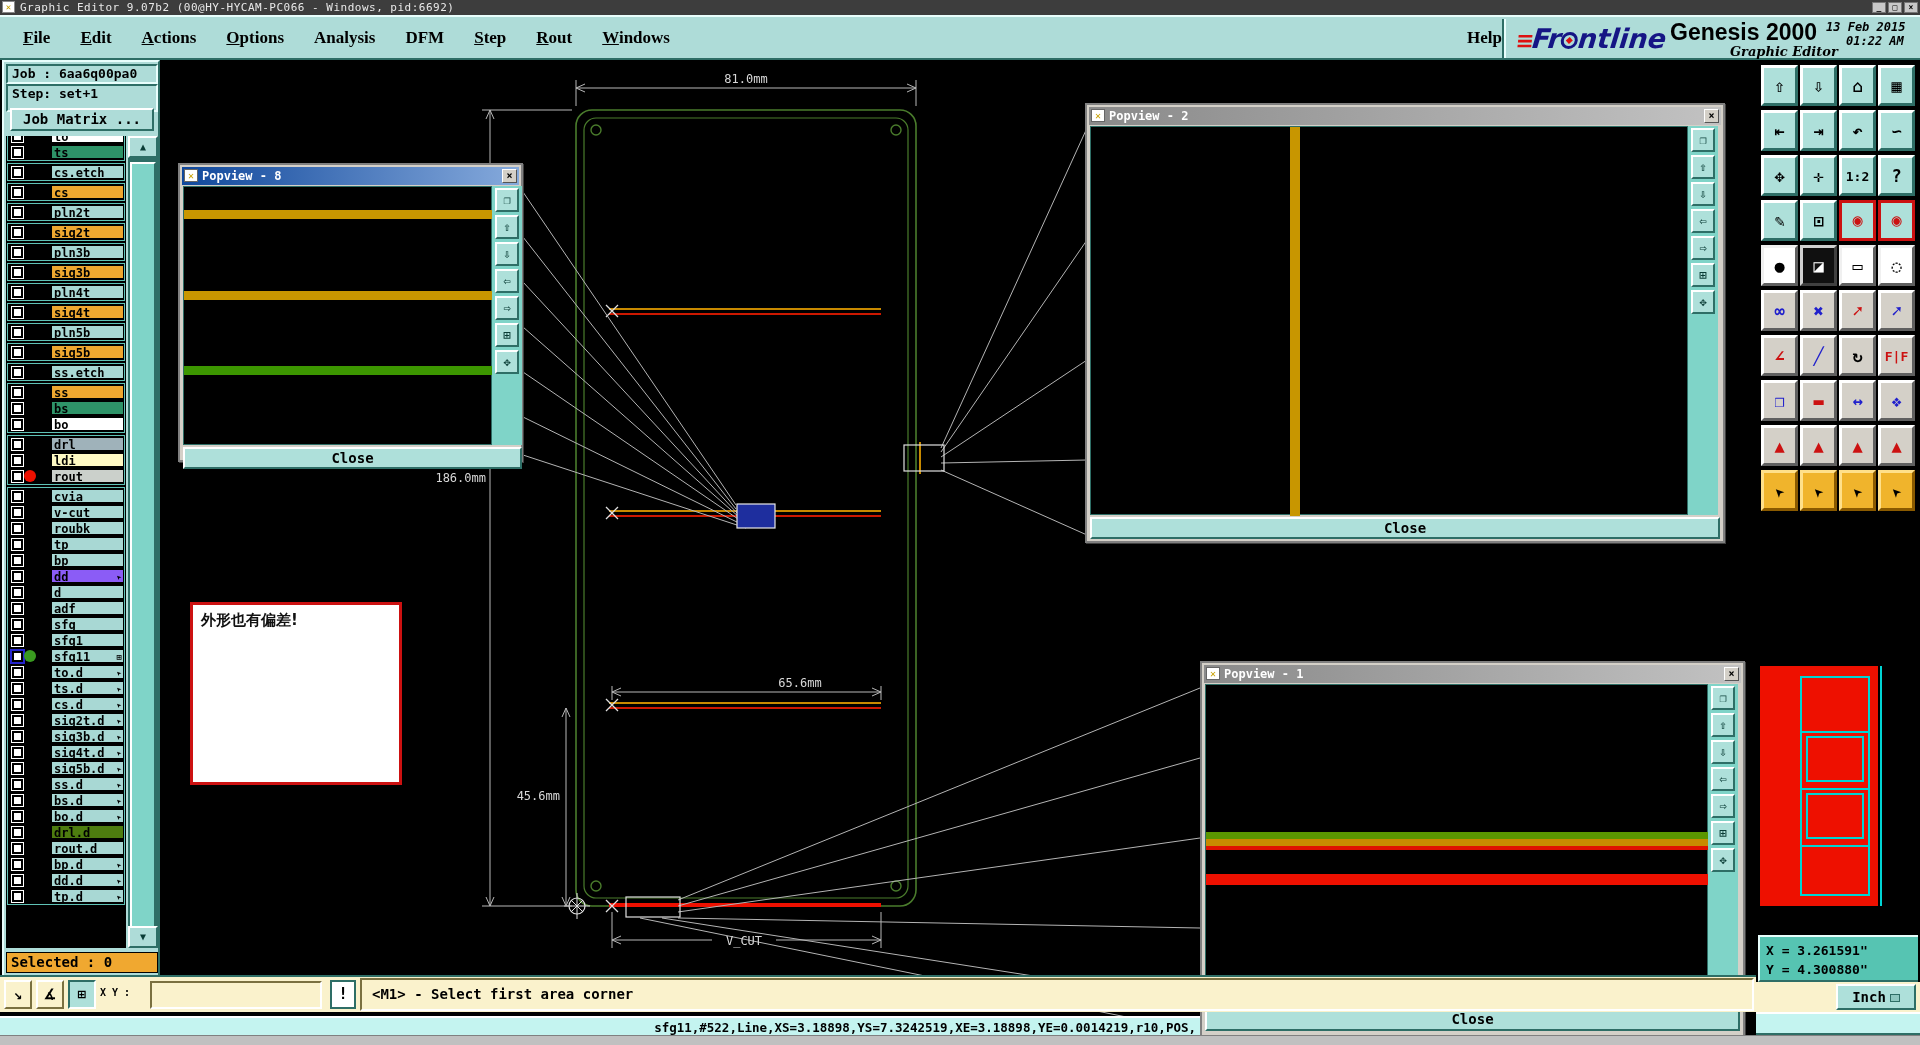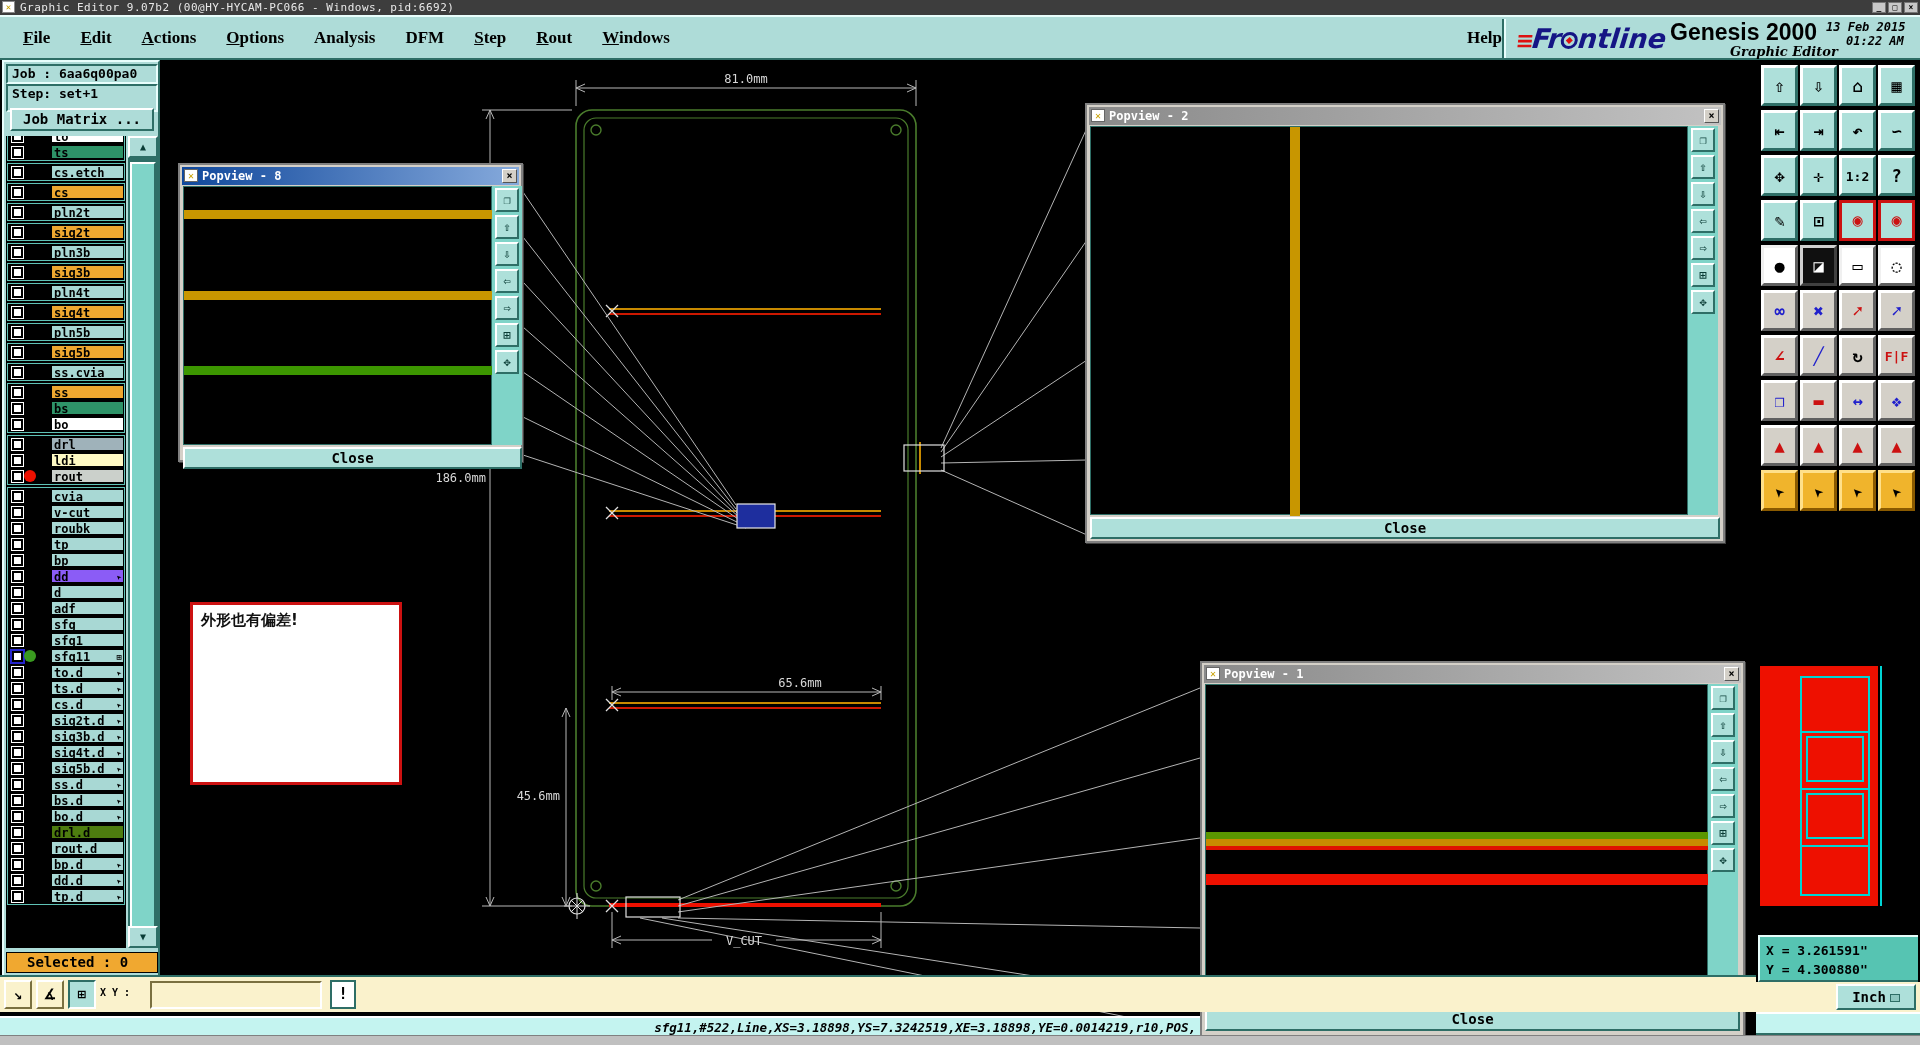--- a/index.html
+++ b/index.html
@@ -72,21 +72,21 @@
   .lgridg { position:absolute; right:1px; top:0; font-size:9px; line-height:14px; }
   .ldot { position:absolute; left:16px; top:2px; width:12px; height:12px; border-radius:50%; }
   
   #sb-scroll { left:124px; top:74px; width:30px; height:812px; background:#2e6e66; }
   .sb-btn { left:0; width:30px; height:22px; font-size:10px; line-height:18px; color:#0a3c36; }
   #sb-thumb { left:2px; top:26px; width:26px; height:780px; background:#7fd4c8;
               border-top:2px solid #fff; border-left:2px solid #fff;
               border-bottom:2px solid #2e6e66; border-right:2px solid #2e6e66; }
   #selected-bar { left:2px; top:890px; width:152px; height:21px; background:#f0a830;
                   border:1px solid #000; font-size:14px; font-weight:bold; line-height:19px;
-                  padding-left:20px; }
+                  padding-left:4px; }
 
   
   #canvas-svg { left:0; top:0; z-index:1; pointer-events:none; }
   #note-box { left:190px; top:602px; width:212px; height:183px; background:#fff;
               border:3px solid #cc1111; z-index:1; font-family:"DejaVu Sans", sans-serif;
               font-size:15px; font-weight:bold; color:#111; padding:6px 8px; }
 
   
   .popview { position:absolute; background:#d4d0c8; border:2px solid #808080;
              box-shadow:1px 1px 0 #404040; z-index:3; }
@@ -172,21 +172,21 @@
               border-bottom:2px solid #fff; border-right:2px solid #fff;
               font-family:"DejaVu Sans Mono", monospace; font-size:13px; padding-left:4px; }
   #bang-btn { left:330px; top:3px; width:26px; height:29px; background:#fff;
               border:2px solid #2e6e66; font-size:16px; font-weight:bold;
               text-align:center; line-height:24px; }
   #prompt-panel { left:360px; top:1px; width:1394px; height:33px; background:#faf2cc;
               border-top:2px solid #7a7040; border-left:2px solid #7a7040;
               border-bottom:2px solid #fff; border-right:2px solid #fff;
               font-size:14px; font-weight:bold; line-height:29px; padding-left:10px; }
   #status-bar { left:0; top:1016px; width:1688px; height:23px; background:#c4f4f0; z-index:2;
-                border-top:2px solid #fff; border-bottom:2px solid #2e6e66;font-style:italic; }
+                border-top:2px solid #fff; border-bottom:2px solid #2e6e66; }
   #status-text { position:absolute; left:0; top:2px; width:1196px; text-align:right;
                  font-size:12.5px; font-weight:bold; white-space:nowrap; overflow:hidden; }
   #bottom-strip { left:0; top:1035px; width:1920px; height:10px; background:#c0c0c0;
                   border-top:1px solid #808080; z-index:6; }
 </style>
 </head>
 <body>
 
 <svg id="canvas-svg" class="abs" width="1920" height="1045" viewBox="0 0 1920 1045">
 
@@ -373,21 +373,21 @@
       </div>
       <div class="lgroup">
         <div class="lrow">
           <span class="lchk"></span>
           <span class="lname" style="background: rgb(240, 168, 48);">sig5b</span>
         </div>
       </div>
       <div class="lgroup">
         <div class="lrow">
           <span class="lchk"></span>
-          <span class="lname" style="background: rgb(168, 216, 212);">ss.cvia</span>
+          <span class="lname" style="background: rgb(168, 216, 212);">ss.etch</span>
         </div>
       </div>
       <div class="lgroup">
         <div class="lrow">
           <span class="lchk"></span>
           <span class="lname" style="background: rgb(240, 168, 48);">ss</span>
         </div>
         <div class="lrow">
           <span class="lchk"></span>
           <span class="lname" style="background: rgb(46, 147, 104);">bs</span>
@@ -657,18 +657,19 @@
   <div id="right-cyan" class="abs"></div>
 </div>
 
 <div id="cmd-bar" class="abs">
   <div class="cmd-btn abs" style="left:4px;">↘</div>
   <div class="cmd-btn abs" style="left:36px;">∡</div>
   <div class="cmd-btn pressed abs" style="left:68px;">⊞</div>
   <div id="xy-label" class="abs">X Y :</div>
   <input id="xy-input" class="abs" value="" style="">
   <div id="bang-btn" class="abs">!</div>
+  <div id="prompt-panel" class="abs">&lt;M1&gt; - Select first area corner</div>
 </div>
 
 <div id="status-bar" class="abs">
   <div id="status-text">sfg11,#522,Line,XS=3.18898,YS=7.3242519,XE=3.18898,YE=0.0014219,r10,POS,</div>
 </div>
 <div id="bottom-strip" class="abs"></div>
 
 </body></html>

